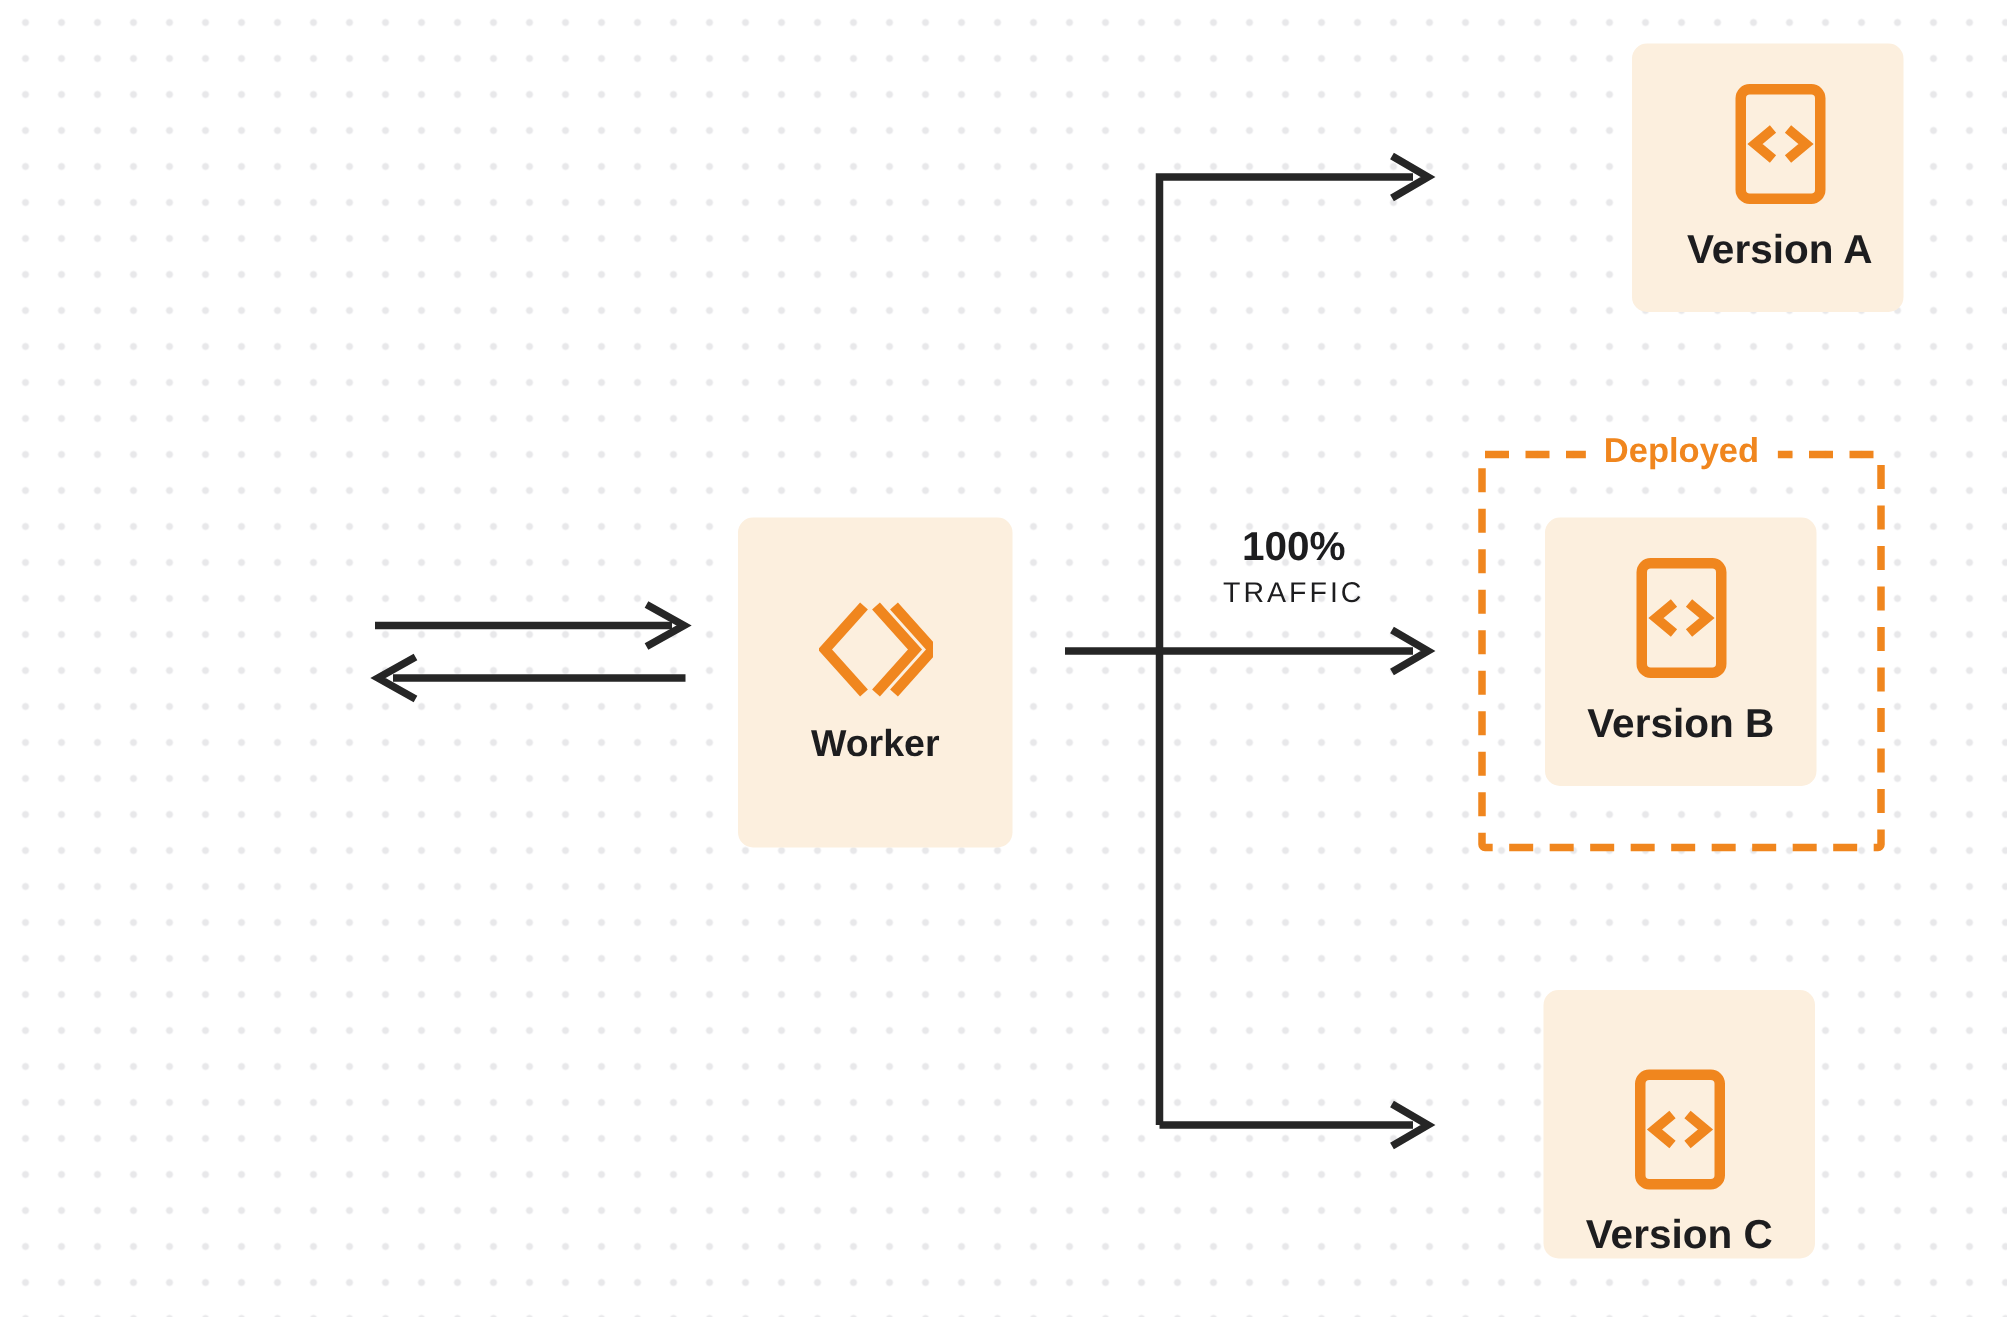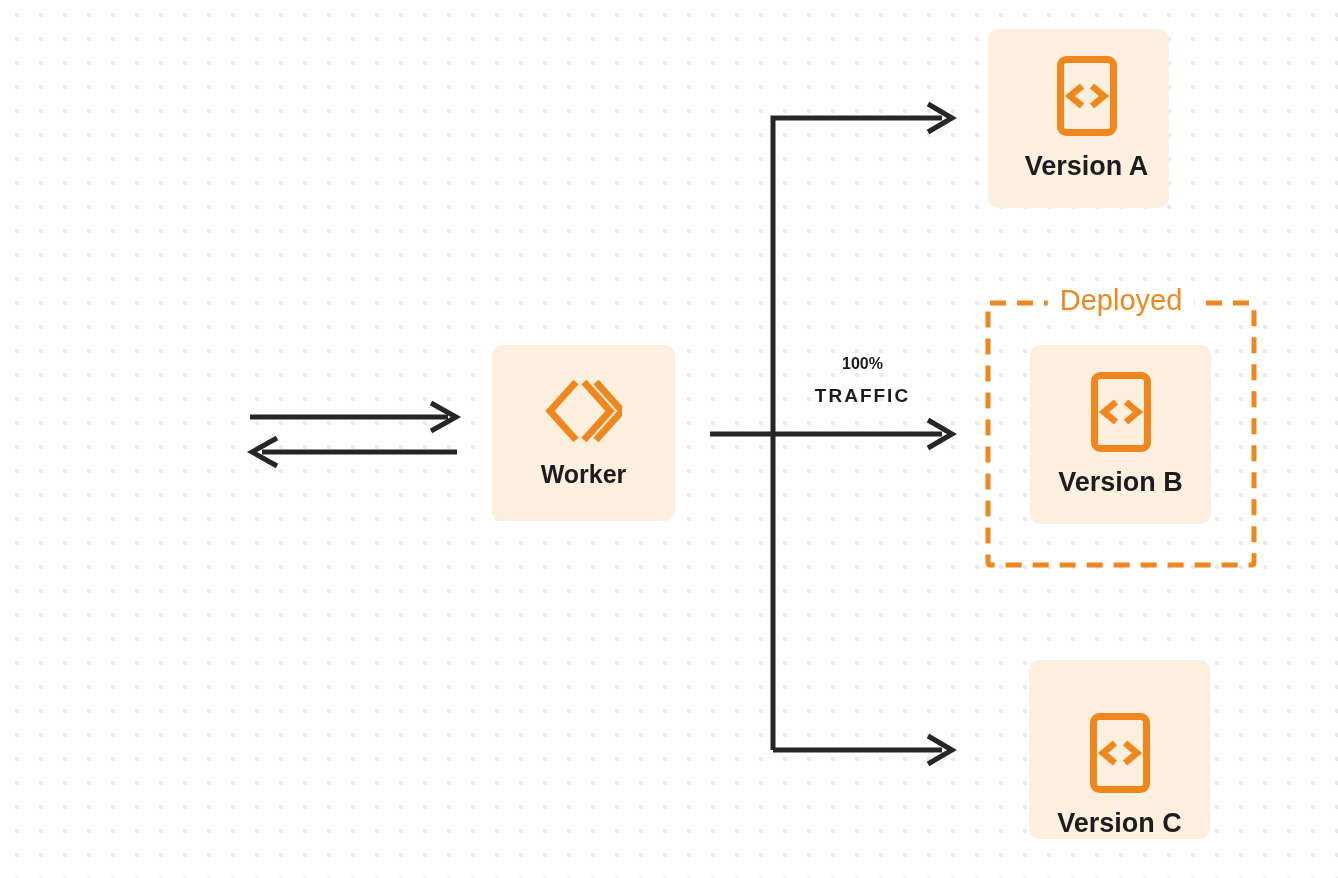--- a/index.html
+++ b/index.html
@@ -37,53 +37,53 @@
   }
   .node .label{
     font-weight:700;color:var(--ink);
   }
   .client-box{
     left:31px;top:344px;width:181px;height:179px;
     background:var(--gray-box);
   }
   .client-box .label{font-size:26px;}
   .worker-box{
-    left:492px;top:345px;width:183px;height:176px;
+    left:492px;top:345px;width:183px;height:220px;
     background:var(--cream);
     gap:16px;
   }
   .worker-box .label{font-size:25px;}
   .version-box{
     width:181px;height:179px;
     background:var(--cream);
     gap:14px;
   }
   .version-box .label{font-size:27px;}
-  .version-a{left:988px;top:29px;padding-left:16px;}
+  .version-a{left:1088px;top:29px;padding-left:16px;}
   .version-b{left:1030px;top:345px;}
   .version-c{left:1029px;top:660px;justify-content:flex-end;}
   .deployed-frame{
     position:absolute;left:985px;top:300px;width:272px;height:268px;
   }
   .deployed-frame svg{position:absolute;left:0;top:0;}
   .deployed-label{
     position:absolute;top:-15px;left:50%;transform:translateX(-50%);
     background:var(--bg);
     padding:0 12px;
     color:var(--orange);
-    font-size:29px;font-weight:400;
+    font-size:23px;font-weight:700;
     white-space:nowrap;
     line-height:30px;
   }
   .traffic-label{
     position:absolute;left:790px;top:349px;width:145px;
     text-align:center;color:var(--ink);
   }
-  .traffic-label .l1{font-size:16px;font-weight:800;line-height:30px;}
-  .traffic-label .l2{font-size:19px;font-weight:700;letter-spacing:2px;line-height:34px;}
+  .traffic-label .l1{font-size:27px;font-weight:800;line-height:30px;}
+  .traffic-label .l2{font-size:19px;font-weight:400;letter-spacing:2px;line-height:34px;}
   .icon-wrap{display:flex;align-items:center;justify-content:center;}
 </style>
 </head>
 <body>
 
 <div class="canvas">
 
   <svg class="arrow-layer" viewBox="0 0 1338 878" fill="none" stroke="#262626" stroke-width="5">
 
     <path d="M250 417 H448"></path>

